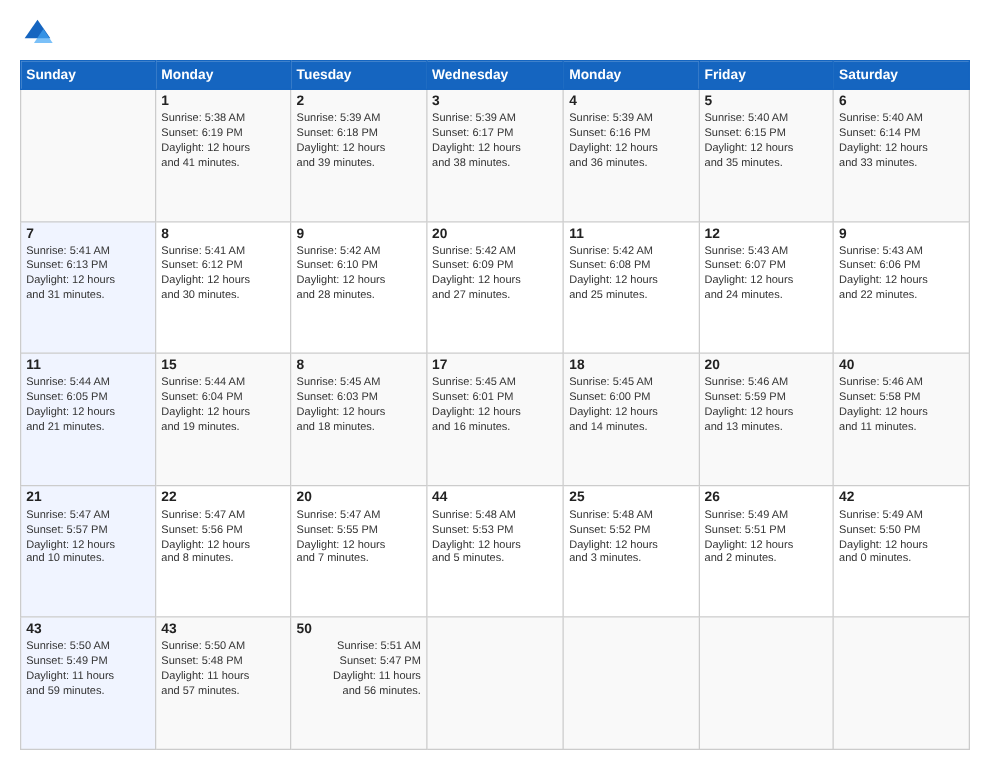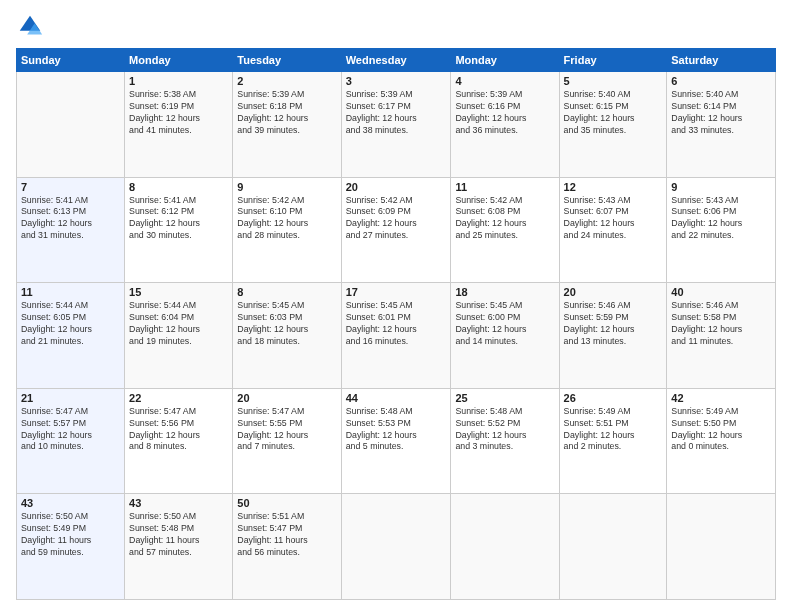--- a/index.html
+++ b/index.html
@@ -339,21 +339,21 @@
           </td>
           <td>
             <span class="day-num">43</span>
             <div class="day-info" style="white-space: pre-line;">Sunrise: 5:50 AM
 Sunset: 5:48 PM
 Daylight: 11 hours
 and 57 minutes.</div>
           </td>
           <td>
             <span class="day-num">50</span>
-            <div class="day-info" style="white-space: pre-line;">Sunrise: 5:51 AM
+            <div class="day-info" style="white-space: pre-line; text-align: right;">Sunrise: 5:51 AM
 Sunset: 5:47 PM
 Daylight: 11 hours
 and 56 minutes.</div>
           </td>
           <td class="empty-cell"></td>
           <td class="empty-cell"></td>
           <td class="empty-cell"></td>
           <td class="empty-cell"></td>
         </tr>
       </tbody>

